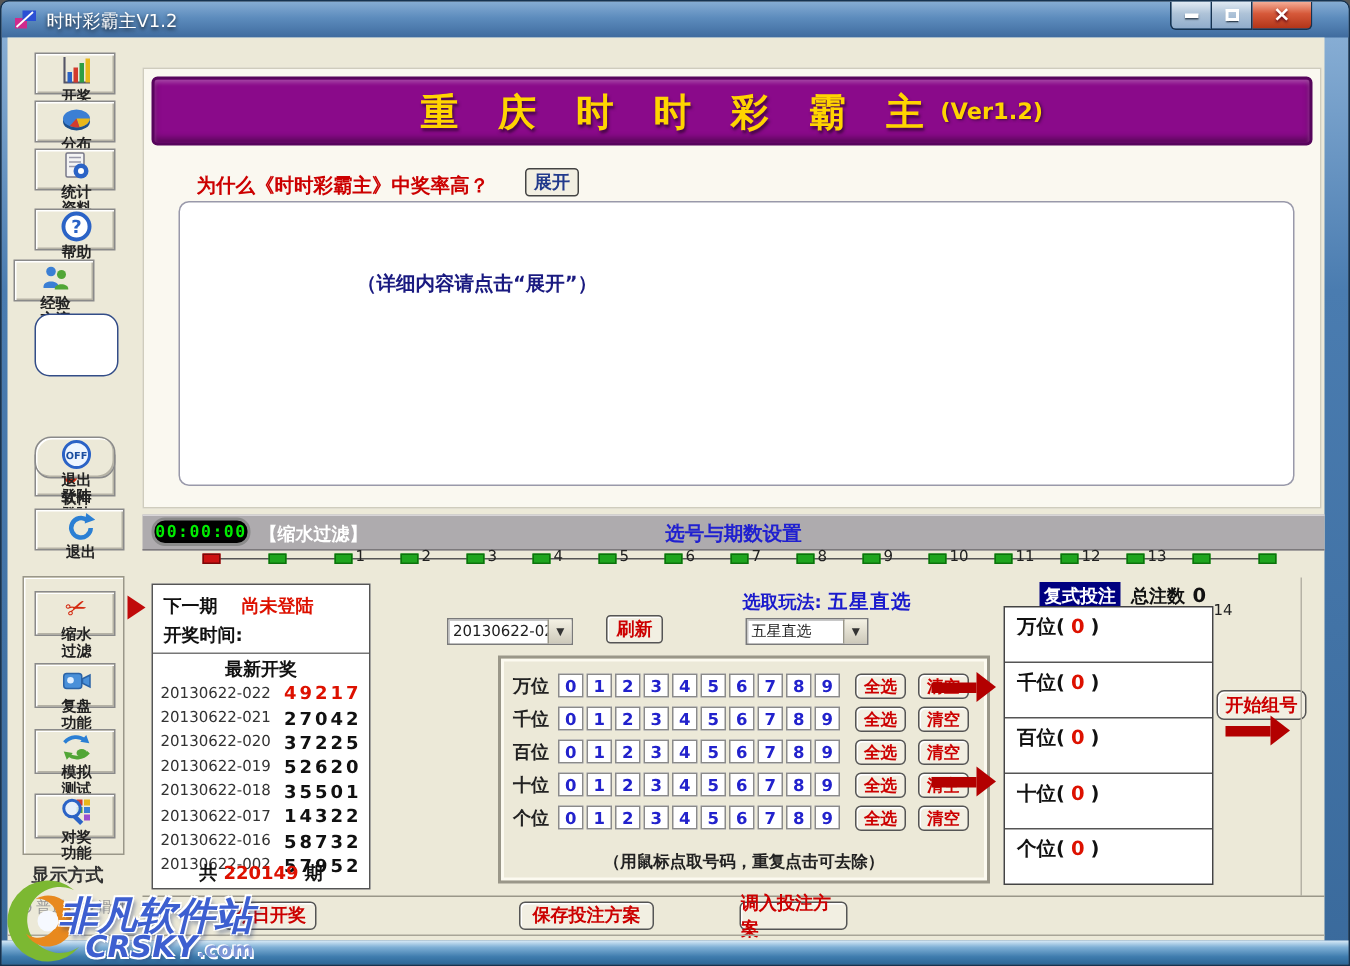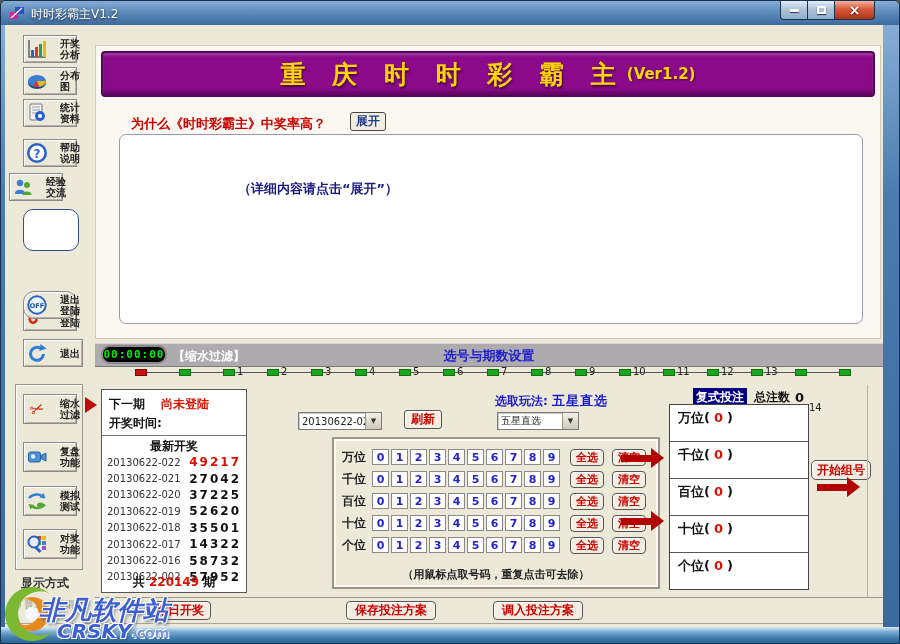--- a/index.html
+++ b/index.html
@@ -21,23 +21,23 @@
   .wbtn.close { width:40px; border-left:none; border-bottom-right-radius:4px;
     background:linear-gradient(#f5b09a,#d6593a 45%,#b23418); }
   .wbtn .dash { width:9px; height:3px; background:#fff; box-shadow:0 1px 1px #345; }
   .wbtn .sq { width:9px; height:8px; border:2px solid #fff; box-shadow:0 1px 1px #345; }
   .wbtn.close span { color:#fff; font-weight:bold; font-size:14px; line-height:14px; text-shadow:0 1px 2px #501; }
   
   .clientbg { position:absolute; left:4px; top:24px; width:878px; height:602px; background:#ece9d8; }
   .bottomstrip { position:absolute; left:0; top:626px; width:900px; height:18px; z-index:5;
     background:linear-gradient(#d9ebf7,#7fb0d6 25%,#3f7cae 60%,#255d8c); }
   
-  .sbtn { position:absolute; width:54px; height:28px; display:flex; align-items:center; gap:12px;
+  .sbtn { position:absolute; width:54px; height:28px; display:flex; align-items:center; gap:1px;
     background:#ece9d8; border:1px solid #8a8a8a; box-shadow:inset 1px 1px 0 #fff, inset -1px -1px 0 #b5b2a5;
-    padding-left:2px; cursor:default; }
+    padding-left:2px; cursor:default;flex-direction:column; }
   .sbtn .sic { width:22px; height:22px; flex:none; display:flex; align-items:center; justify-content:center; }
   .sbtn .slab { font-size:10px; line-height:11px; font-weight:bold; color:#222; white-space:nowrap; }
   .uic { font-size:17px; color:#d42a10; display:inline-block; transform:rotate(-20deg); }
   .whitebox { position:absolute; left:22px; top:208px; width:56px; height:42px;
     background:#fff; border:1px solid #334d88; border-radius:10px; }
   .groupbox { position:absolute; left:14px; top:383px; width:68px; height:186px;
     border:1px solid #9a9789; box-shadow:inset 1px 1px 0 #fff; }
   .dispmode { position:absolute; left:20px; top:574px; font-size:12px; font-weight:bold; color:#333; }
   .radios { position:absolute; left:12px; top:597px; display:flex; gap:10px; font-size:10px; color:#999; }
   .radios .r { display:flex; align-items:center; gap:3px; }
@@ -545,21 +545,21 @@
   <div class="cbtn abs" style="left:810px;top:459px;width:60px;height:20px;font-size:12px;border-radius:5px;">开始组号</div>
   <div class="rarrow" style="left:816px;top:476px;">
       <div class="rbar"></div>
       <div class="rtip"></div>
     </div>
   <div class="vline"></div>
 
   <div class="hline1"></div>
   <div class="cbtn abs" style="left:148px;top:600px;width:62px;height:19px;font-size:12px;border-radius:4px;">今日开奖</div>
   <div class="cbtn abs" style="left:345px;top:600px;width:90px;height:19px;font-size:12px;border-radius:4px;">保存投注方案</div>
-  <div class="cbtn abs" style="left:492px;top:600px;width:90px;height:19px;font-size:12px;border-radius:4px;">调入投注方案</div>
+  <div class="cbtn abs" style="left:492px;top:600px;width:72px;height:19px;font-size:12px;border-radius:4px;">调入投注方案</div>
   <div class="hline2"></div>
 
   <div class="bottomstrip"></div>
 
   <div class="watermark">
     <span class="wm-logo">
       <svg width="62" height="62" viewBox="0 0 62 62">
         <path d="M31 4 A27 27 0 1 0 58 31 A22 22 0 1 1 31 4 Z" fill="#7cb832" transform="rotate(40 31 31)"></path>
         <path d="M31 14 A17 17 0 1 0 48 31 A13 13 0 1 1 31 14 Z" fill="#e8891e" transform="rotate(-120 31 31)"></path>
         <circle cx="31" cy="31" r="7" fill="#f6f9ff"></circle>

